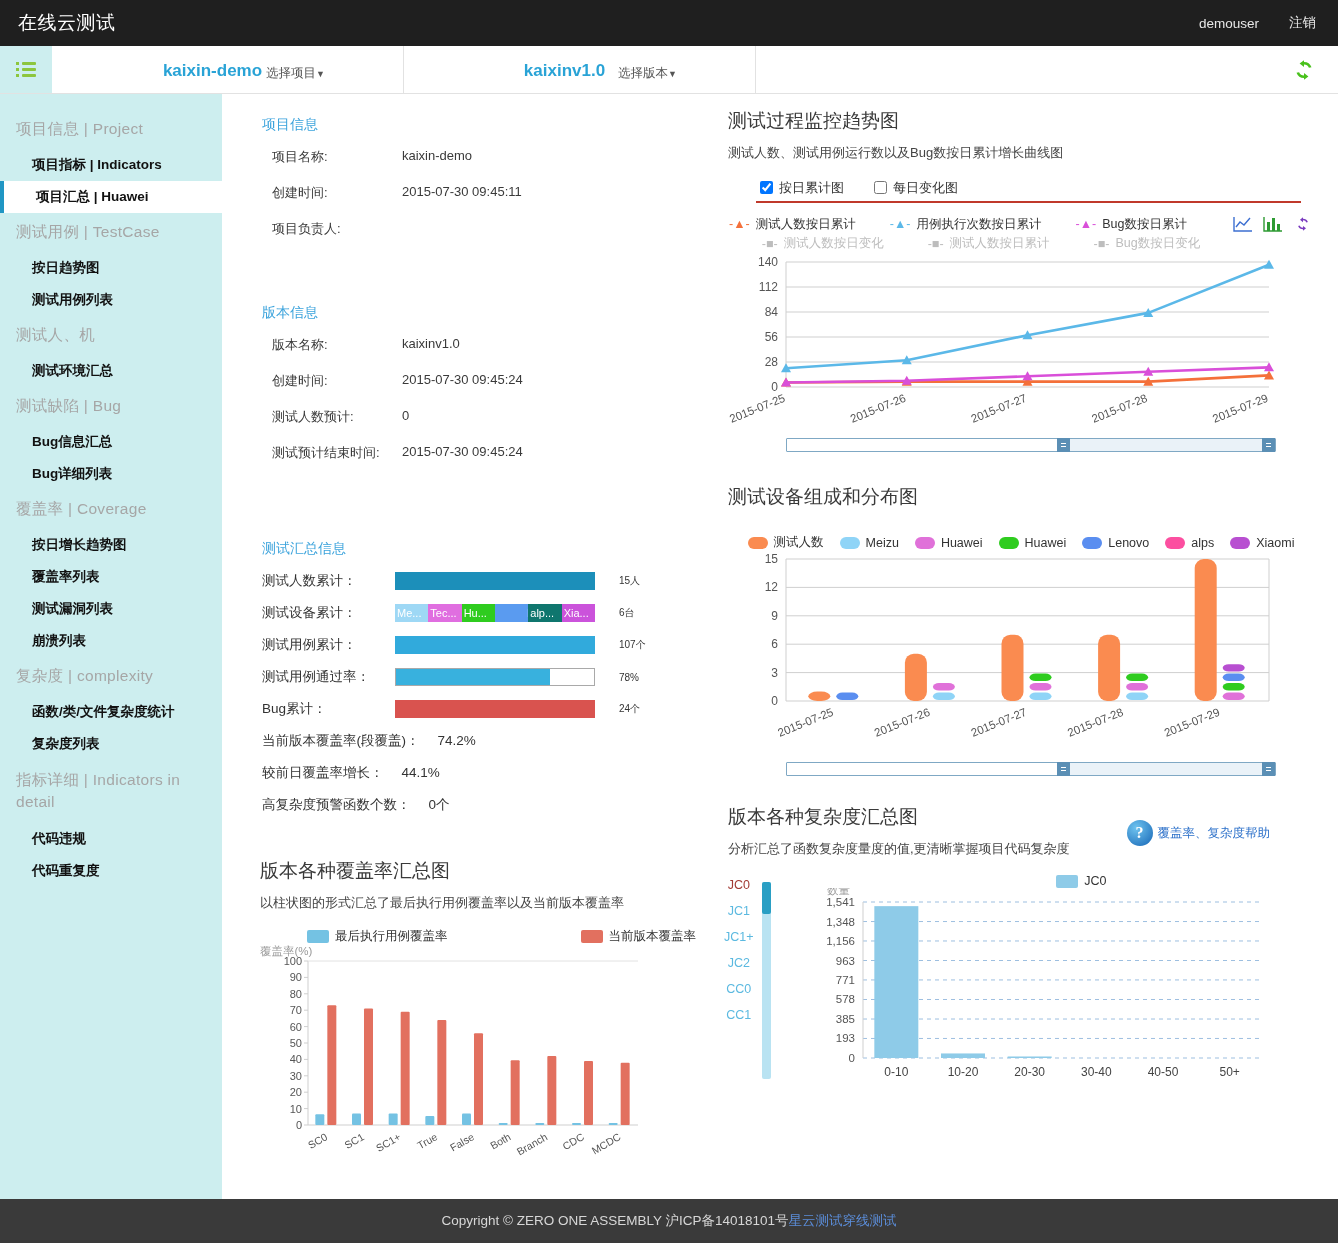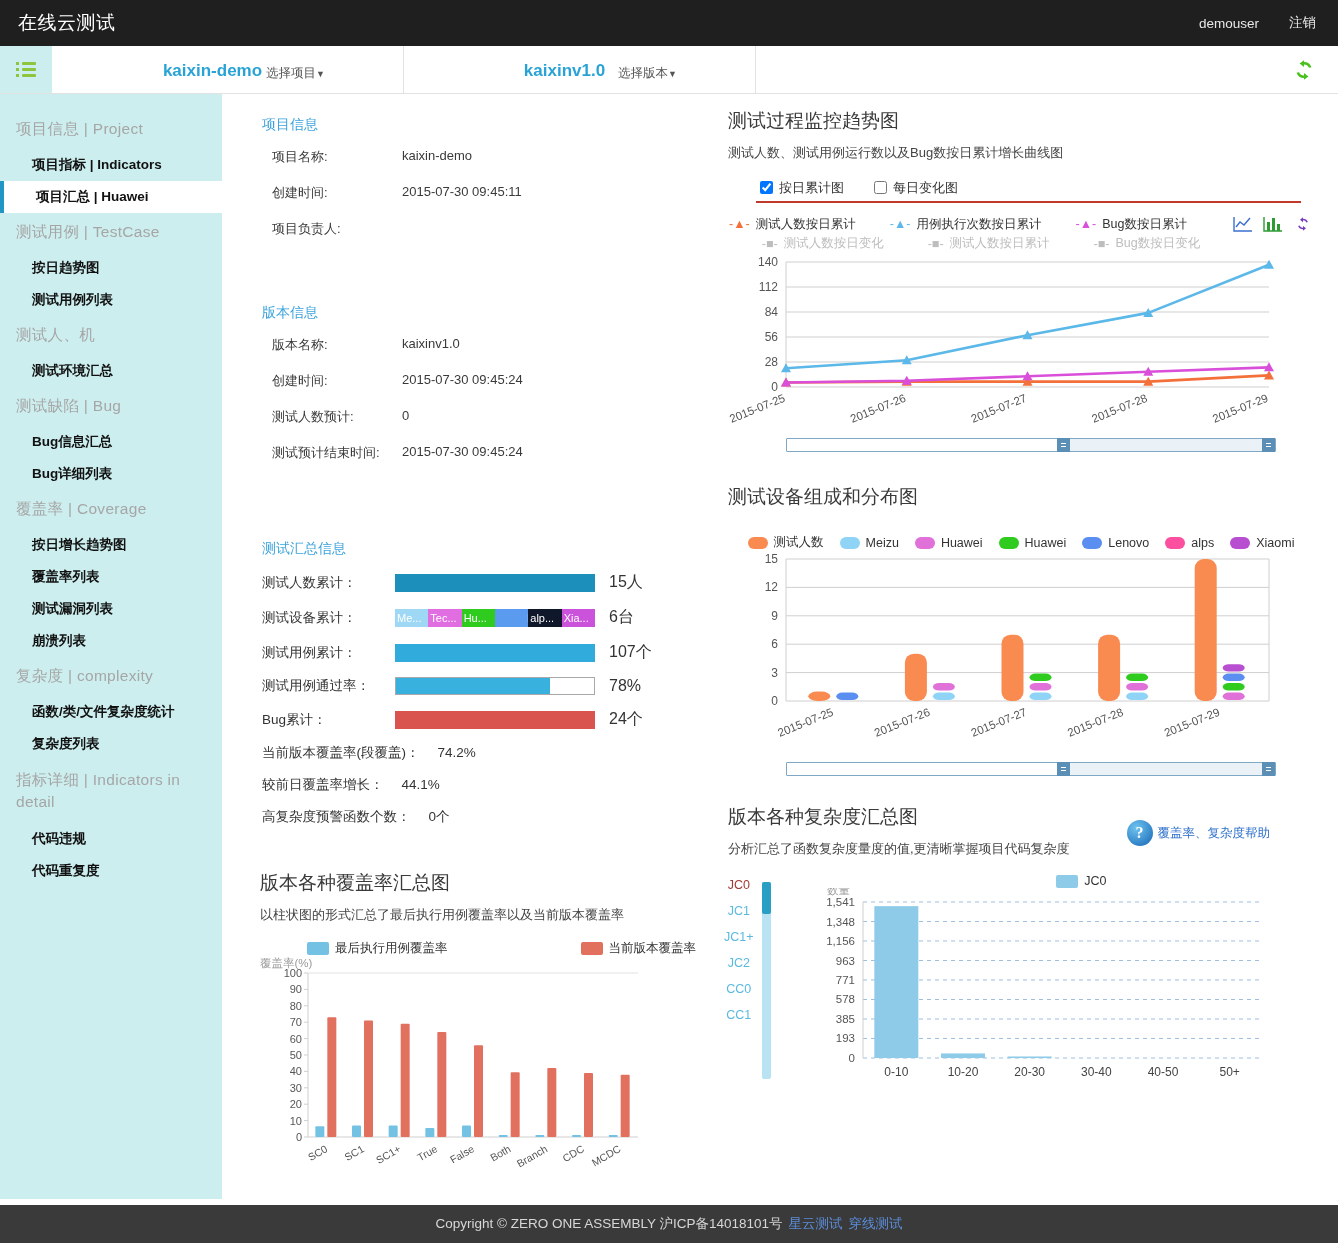--- a/index.html
+++ b/index.html
@@ -83,21 +83,21 @@
   .kv .v { color:#3a3a3a; }
 
   .spacer-40 { height: 40px; }
   .spacer-52 { height: 52px; }
 
   
   .bar-row { display:flex; align-items:center; margin: 0 0 14px 6px; }
   .bar-row .lbl { width:133px; font-size:13.5px; color:#333; }
   .bar-track { width:200px; height:18px; position:relative; }
   .bar-fill { height:18px; }
-  .bar-row .val { margin-left:14px; font-size:16px; color:#333; }
+  .bar-row .val { margin-left:24px; font-size:10px; color:#333; }
   .seg { height:18px; float:left; color:#fff; font-size:11px; line-height:18px; overflow:hidden;
          padding-left:2px; white-space:nowrap; }
   .track-outline { border:1px solid #a9a9a9; background:#fff; }
   .txt-row { margin: 0 0 14px 6px; font-size:13.5px; color:#333; }
   .txt-row .num { margin-left: 18px; }
 
   
   .panel-title { font-size:19px; color:#3a3a3a; margin: 0 0 10px 4px; }
   .panel-sub { font-size:13px; color:#444; margin: 0 0 16px 4px; }
 
@@ -138,23 +138,23 @@
   }
   .help-link a { color:#2a6fc9; font-size:12.5px; text-decoration:none;text-align:center; }
 
   .cx-legend { display:flex; flex-direction:column; align-items:center; gap:12px; font-size:12.5px;
                padding-top:4px; }
   .cx-legend .itm { color:#5bb9e0; cursor:pointer; }
   .cx-legend .itm.sel { color:#a23b35; }
 
   
   .footer {
-    position:absolute; left:0; bottom:0; width:100%; height:38px;
+    position:absolute; left:0; bottom:0; width:100%; height:44px;
     background:#3a3a3a; color:#d7d7d7; display:flex; align-items:center; justify-content:center;
-    font-size:13.5px; gap:6px;margin-top:44px;
+    font-size:13.5px; margin-top:44px;
   }
   .footer a { color:#5b8dd9; text-decoration:none; }
 </style>
 </head>
 <body>
 
 <div class="topbar">
   <div class="brand">在线云测试</div>
   <div class="right">
     <span>demouser</span>
@@ -270,21 +270,21 @@
             </div>
             <div class="val">15人</div>
           </div>
           <div class="bar-row">
             <div class="lbl">测试设备累计：</div>
             <div class="bar-track">
               <div class="seg" style="background: rgb(158, 216, 245); width: 33.3333px;">Me...</div>
               <div class="seg" style="background: rgb(224, 110, 224); width: 33.3333px;">Tec...</div>
               <div class="seg" style="background: rgb(47, 204, 31); width: 33.3333px;">Hu...</div>
               <div class="seg" style="background: rgb(90, 155, 240); width: 33.3333px; padding-left: 32px;">Len...</div>
-              <div class="seg" style="background: #0f172a; width: 33.3333px;">alp...</div>
+              <div class="seg" style="background: #0f766e; width: 33.3333px;">alp...</div>
               <div class="seg" style="background: rgb(203, 83, 219); width: 33.3333px;">Xia...</div>
             </div>
             <div class="val">6台</div>
           </div>
           <div class="bar-row">
             <div class="lbl">测试用例累计：</div>
             <div class="bar-track">
               <div class="bar-fill" style="background: rgb(49, 170, 220); width: 100%;"></div>
             </div>
             <div class="val">107个</div>

